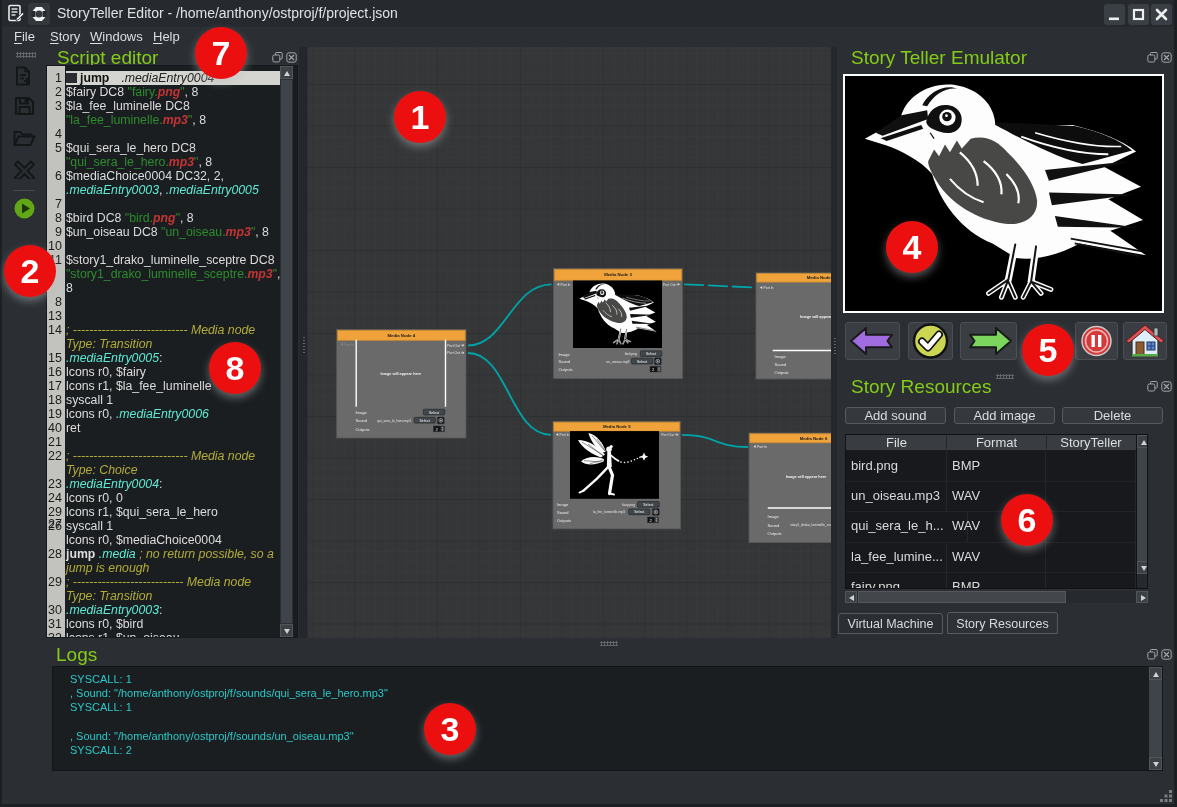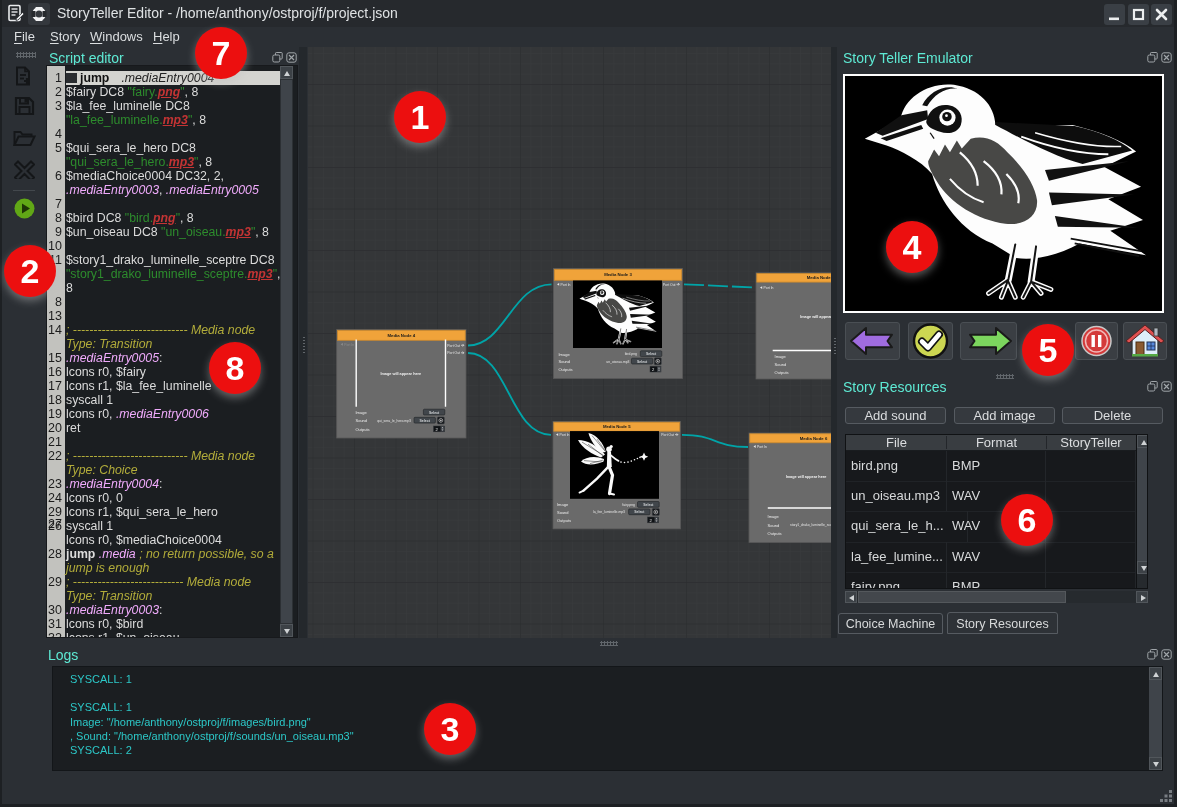--- a/index.html
+++ b/index.html
@@ -11,32 +11,32 @@
   #titletext{left:57px;top:0;height:27px;line-height:27px;color:#dfe2e4;font-size:14px;}
   .winbtn{top:4px;width:21px;height:21px;background:#3a3f45;border-radius:3px;}
   
   #menubar{left:0;top:27px;width:1177px;height:20px;background:#2b2f34;}
   .menuitem{top:27px;height:20px;line-height:20px;color:#dcdfe1;font-size:13px;}
   .menuitem u{text-decoration-thickness:1px;text-underline-offset:2px;}
   
   .grip{background-image:radial-gradient(circle, #61666b 1px, transparent 1.1px);
         background-size:3px 3px;}
   
-  .docktitle{color:#5eead4;font-size:14px;height:14px;line-height:14px;}
+  .docktitle{color:#84cc16;font-size:19px;height:14px;line-height:14px;margin-left:8px;}
   
   #editor{left:46px;top:65px;width:252px;height:573px;background:#1b1e21;
           border:1px solid #17191c;box-sizing:border-box;}
   #gutter{left:0;top:0;width:18px;height:571px;background:#c2c2be;}
   .ln{position:absolute;left:0;width:15px;text-align:right;color:#1c1c1c;
       font-size:12.5px;line-height:14px;}
   .crow{position:absolute;left:19px;width:218px;height:14px;line-height:14px;
         font-size:12.3px;color:#dcdcdc;white-space:pre;}
   .crow .g{color:#2d8c2d;}
-  .crow .r{color:#f0abfc;font-style:italic;}
-  .crow .rb{color:#c33434;font-style:italic;font-weight:bold;text-decoration:underline;}
+  .crow .r{color:#5eead4;font-style:italic;}
+  .crow .rb{color:#c33434;font-style:italic;font-weight:bold;}
   .crow .c{color:#b2ac3a;font-style:italic;}
   #edscroll{left:233px;top:0;width:13px;height:571px;background:#262a2e;}
   .sbarrow{position:absolute;width:13px;height:13px;background:#3c4146;
            border:1px solid #51565b;box-sizing:border-box;}
   .tri{position:absolute;width:0;height:0;}
   
   #logbox{left:52px;top:666px;width:1111px;height:105px;background:#1b1e21;
           border:1px solid #131619;box-sizing:border-box;}
   .logline{position:absolute;left:17px;color:#2cc8c8;font-size:11px;
            line-height:14.2px;white-space:pre;}
@@ -179,21 +179,21 @@
       <div class="ln" style="top:280.00px;">15</div>
       <div class="crow" style="top:280.00px;"><span class="r">.mediaEntry0005</span>:</div>
       <div class="ln" style="top:294.00px;">16</div>
       <div class="crow" style="top:294.00px;">lcons r0, $fairy</div>
       <div class="ln" style="top:308.00px;">17</div>
       <div class="crow" style="top:308.00px;">lcons r1, $la_fee_luminelle</div>
       <div class="ln" style="top:322.00px;">18</div>
       <div class="crow" style="top:322.00px;">syscall 1</div>
       <div class="ln" style="top:336.00px;">19</div>
       <div class="crow" style="top:336.00px;">lcons r0, <span class="r">.mediaEntry0006</span></div>
-      <div class="ln" style="top:350.00px;">20</div>
+      <div class="ln" style="top:350.00px;">40</div>
       <div class="crow" style="top:350.00px;">ret</div>
       <div class="ln" style="top:364.00px;">21</div>
       <div class="crow" style="top:364.00px;"></div>
       <div class="ln" style="top:378.00px;">22</div>
       <div class="crow" style="top:378.00px;"><span class="c">; ---------------------------- Media node</span></div>
       <div class="crow" style="top:392.00px;"><span class="c">Type: Choice</span></div>
       <div class="ln" style="top:406.00px;">23</div>
       <div class="crow" style="top:406.00px;"><span class="r">.mediaEntry0004</span>:</div>
       <div class="ln" style="top:420.00px;">24</div>
       <div class="crow" style="top:420.00px;">lcons r0, 0</div>
@@ -425,29 +425,29 @@
       <div class="sbarrow" style="left:0;top:0;">
         <div class="tri" style="left:3px;top:4px;border-left:3.5px solid transparent;border-right:3.5px solid transparent;border-bottom:5px solid #cfd2d4;"></div>
       </div>
       <div class="abs" style="left:0;top:13px;width:13px;height:113px;background:#3f444a;"></div>
       <div class="sbarrow" style="left:0;top:126px;">
         <div class="tri" style="left:3px;top:4px;border-left:3.5px solid transparent;border-right:3.5px solid transparent;border-top:5px solid #cfd2d4;"></div>
       </div>
     </div>
   </div>
 
-<div class="tabbtn" style="left:838px;top:613px;width:105px;height:21px;line-height:21px;">Choice Machine</div>
+<div class="tabbtn" style="left:838px;top:613px;width:105px;height:21px;line-height:21px;">Virtual Machine</div>
 <div class="tabbtn" style="left:947px;top:612px;width:111px;height:22px;line-height:22px;background:#2e3237;">Story Resources</div>
 
 <div class="abs grip" style="left:600px;top:641px;width:18px;height:5px;"></div>
 <div class="abs docktitle" style="left:48px;top:648px;">Logs</div>
 <div class="abs" id="logbox">
     <div class="logline" style="top:5px;">SYSCALL: 1</div>
+    <div class="logline" style="top:19.2px;">, Sound: "/home/anthony/ostproj/f/sounds/qui_sera_le_hero.mp3"</div>
     <div class="logline" style="top:33.4px;">SYSCALL: 1</div>
-    <div class="logline" style="top:47.599999999999994px;">Image: "/home/anthony/ostproj/f/images/bird.png"</div>
     <div class="logline" style="top:61.8px;">, Sound: "/home/anthony/ostproj/f/sounds/un_oiseau.mp3"</div>
     <div class="logline" style="top:76px;">SYSCALL: 2</div>
     <div class="abs" style="left:1096px;top:0;width:13px;height:103px;background:#262a2e;">
       <div class="sbarrow" style="left:0;top:0;">
         <div class="tri" style="left:3px;top:4px;border-left:3.5px solid transparent;border-right:3.5px solid transparent;border-bottom:5px solid #cfd2d4;"></div>
       </div>
       <div class="abs" style="left:0;top:13px;width:13px;height:77px;background:#3f444a;"></div>
       <div class="sbarrow" style="left:0;top:90px;">
         <div class="tri" style="left:3px;top:4px;border-left:3.5px solid transparent;border-right:3.5px solid transparent;border-top:5px solid #cfd2d4;"></div>
       </div>

